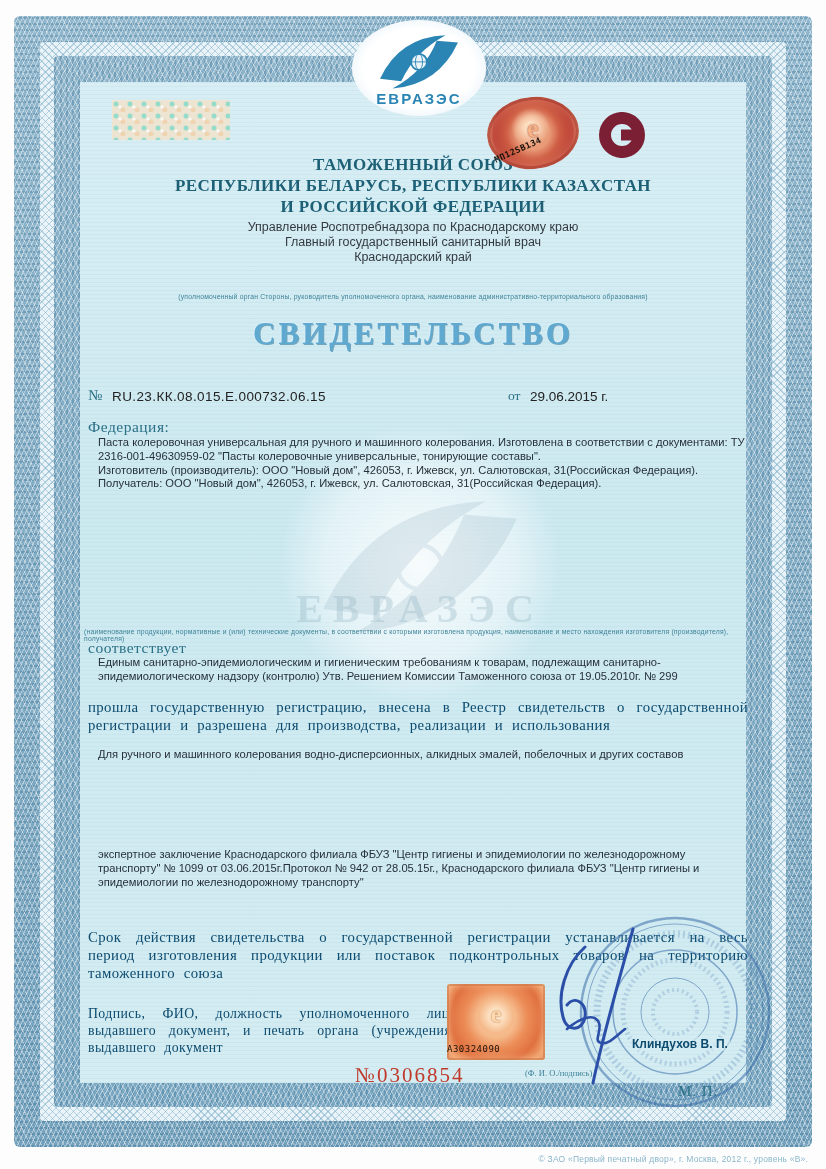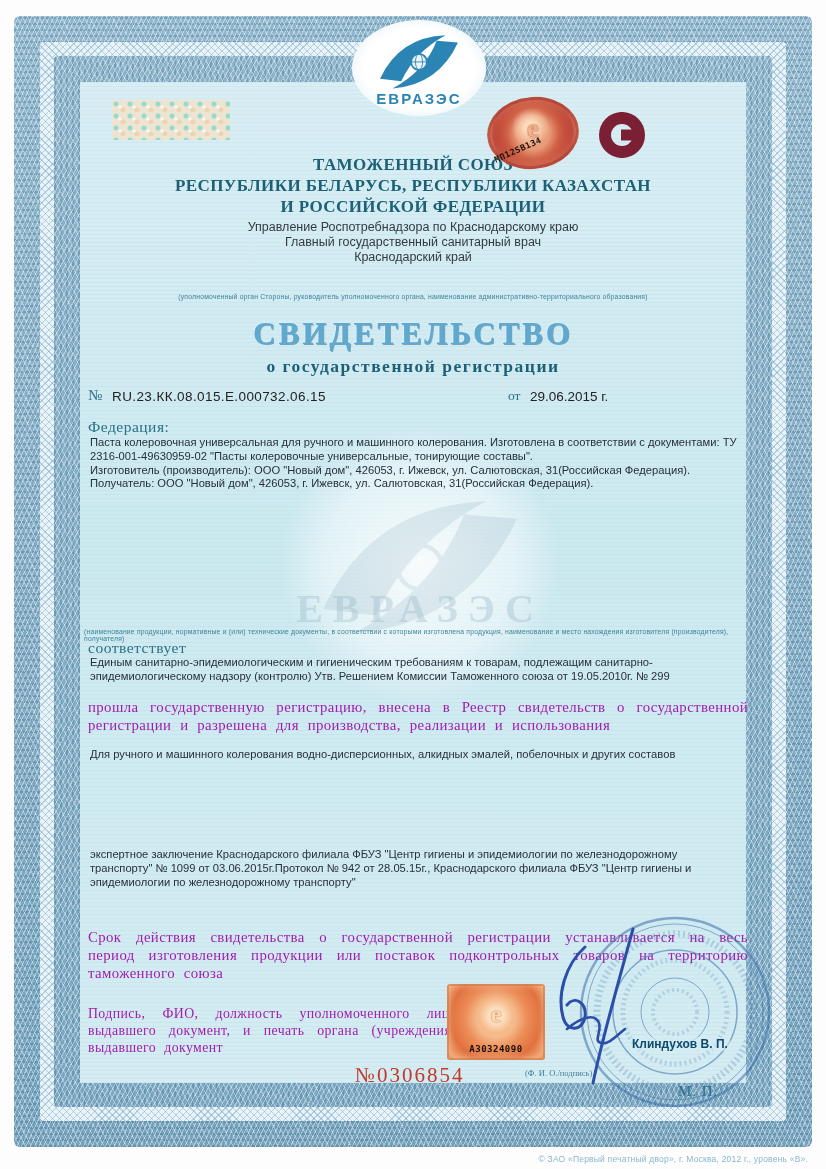--- a/index.html
+++ b/index.html
@@ -42,21 +42,21 @@
     background:
       repeating-linear-gradient(0deg, rgba(150,205,220,.16) 0 1px, transparent 1px 4px),
       linear-gradient(180deg,#d9eef4 0%,#cde9f0 45%,#d4ecf2 100%);
   }
   
   .abs { position:absolute; z-index:2; }
   .serif { font-family:"Liberation Serif", serif; }
   .teal { color:#2a7086; }
   .center { text-align:center; }
   .just { text-align:justify; }
-  .sans-body { font-size:11.2px; line-height:13.8px; color:#26303a; white-space:pre-line; }
+  .sans-body { font-size:11.2px; line-height:13.8px; color:#26303a; white-space:pre-line;margin-left:8px; }
   .cap { font-size:6.8px; color:#3f8399; letter-spacing:.2px; }
   
   .holo-strip {
     left:112px; top:100px; width:118px; height:40px; z-index:2;
     background-color:#f2e3cd;
     background-image:
       radial-gradient(circle 3px at 4px 4px, rgba(120,215,195,.85) 2px, transparent 3px),
       radial-gradient(circle 3px at 11px 10px, rgba(245,205,160,.9) 2px, transparent 3px),
       radial-gradient(circle 2px at 8px 7px, rgba(255,255,255,.9) 1px, transparent 2px);
     background-size:14px 12px;
@@ -99,21 +99,21 @@
   .doc-subtitle { left:83px; top:356px; width:660px; font-size:17.5px; font-weight:bold; letter-spacing:1.5px; color:#1d6076; }
   
   .no-sign { left:88px; top:387px; font-size:15px; }
   .number-val { left:112px; top:389px; font-size:13.5px; color:#222; letter-spacing:.4px; }
   .date-prefix { left:508px; top:388px; font-size:13.5px; }
   .date-val { left:530px; top:389px; font-size:13.5px; color:#222; }
   
   .sec-label { font-size:15.5px; letter-spacing:.5px; }
   .para-serif {
     font-size:14.8px; line-height:18px; letter-spacing:.4px; word-spacing:.32em;
-    color:#a21caf;
+    color:#0c4a6e;
   }
   
   .watermark {
     left:280px; top:425px; width:280px; height:280px; z-index:1; border-radius:50%;
     background:radial-gradient(closest-side, rgba(255,255,255,.85), rgba(255,255,255,.45) 68%, rgba(255,255,255,0));
     display:flex; align-items:center; justify-content:center;
   }
   .watermark svg { opacity:.14; }
   .wm-text {
     left:170px; top:585px; width:500px; z-index:1; text-align:center;
@@ -126,22 +126,22 @@
       radial-gradient(circle at 50% 42%, rgba(255,240,215,.95) 0 6%, transparent 26%),
       radial-gradient(circle at 50% 45%, #f5b98a 0 30%, #ec8d58 48%, #e0713f 70%, #ef9f6a 88%, #d96a3c 100%);
     box-shadow:inset 0 0 0 2px rgba(200,110,60,.5), inset 0 0 10px rgba(255,220,180,.7);
   }
   .orange-holo .e-glyph {
     position:absolute; left:50%; top:40%; transform:translate(-50%,-50%);
     font-size:24px; font-weight:bold; color:#fcd9ae; text-shadow:0 0 2px #b5562a;
     font-family:"Liberation Serif", serif;
   }
   .orange-holo .holo-code {
-    position:absolute; left:0; right:0; bottom:6px; text-align:center;
-    font-size:9px; font-weight:bold; color:#18100a; letter-spacing:.5px;
+    position:absolute; left:0; right:0; bottom:6px; 
+    font-size:9px; font-weight:normal; color:#18100a; letter-spacing:.5px;
     font-family:"DejaVu Sans Mono", monospace;
   }
   .stamp { left:575px; top:912px; width:200px; height:200px; z-index:3; opacity:.55; }
   .signature { left:555px; top:925px; width:120px; height:165px; z-index:4; }
   .signer-name { left:630px; top:1037px; font-size:12px; font-weight:600; color:#0c4a6e; z-index:5; background:rgba(214,236,243,.6); padding:0 2px; }
   .sig-caption { left:525px; top:1068px; font-size:8.5px; color:#3f8399; z-index:5; }
   .serial { left:355px; top:1063px; font-size:21px; letter-spacing:2px; color:#c0392b; z-index:3; }
   .mp { left:678px; top:1083px; font-size:15px; letter-spacing:1px; z-index:5; }
   .footer {
     right:18px; bottom:5px; font-size:8.5px; color:#8ab7cc; z-index:2; letter-spacing:.2px;margin-top:14px;
@@ -194,21 +194,20 @@
 
   <div class="abs union-title serif center" style="top:155px">ТАМОЖЕННЫЙ СОЮЗ</div>
   <div class="abs union-title serif center" style="top:197px">И РОССИЙСКОЙ ФЕДЕРАЦИИ</div>
   <div class="abs union-title serif center" style="top:176px">РЕСПУБЛИКИ БЕЛАРУСЬ, РЕСПУБЛИКИ КАЗАХСТАН</div>
   <div class="abs authority center" style="top:220px">Управление Роспотребнадзора по Краснодарскому краю</div>
   <div class="abs authority center" style="top:235px">Главный государственный санитарный врач</div>
   <div class="abs authority center" style="top:250px">Краснодарский край</div>
   <div class="abs cap center" style="left:83px; top:293px; width:660px">(уполномоченный орган Стороны, руководитель уполномоченного органа, наименование административно-территориального образования)</div>
 
   <div class="abs doc-title serif center">СВИДЕТЕЛЬСТВО</div>
-  <div class="abs doc-subtitle serif center">о государственной регистрации</div>
 
   <div class="abs no-sign serif teal">№</div>
   <div class="abs number-val">RU.23.КК.08.015.Е.000732.06.15</div>
   <div class="abs date-prefix serif teal">от</div>
   <div class="abs date-val">29.06.2015 г.</div>
 
   <div class="abs sec-label serif teal" style="left:88px; top:418px">Федерация:</div>
   <div class="abs sans-body" style="left:90px; top:436px; width:662px">Паста колеровочная универсальная для ручного и машинного колерования. Изготовлена в соответствии с документами: ТУ 2316-001-49630959-02 "Пасты колеровочные универсальные, тонирующие составы".
 Изготовитель (производитель): ООО "Новый дом", 426053, г. Ижевск, ул. Салютовская, 31(Российская Федерация).
 Получатель: ООО "Новый дом", 426053, г. Ижевск, ул. Салютовская, 31(Российская Федерация).</div>

